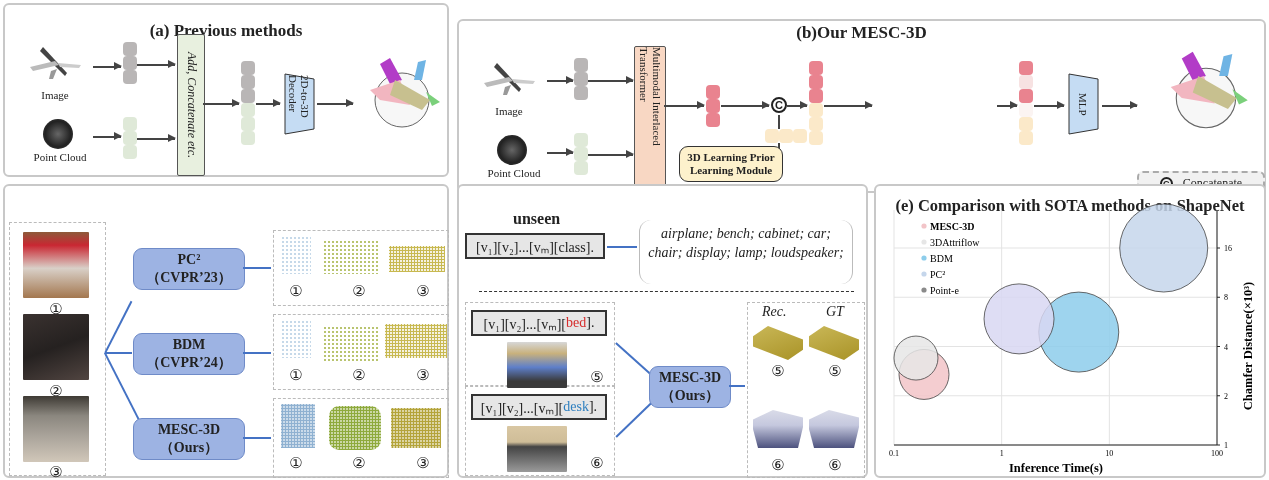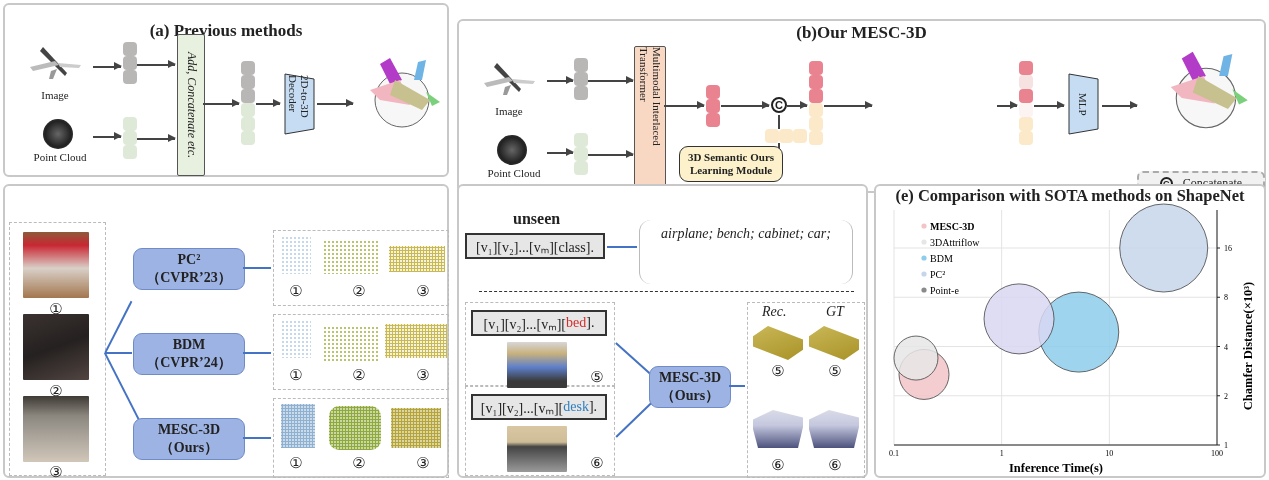--- a/index.html
+++ b/index.html
@@ -103,21 +103,21 @@
   <div class="tok pk" style="left:247px;top:92px;"></div>
   <div class="arrow" style="left:262px;top:84px;width:48px;"></div>
   <div class="abs" style="left:312px;top:76px;width:16px;height:16px;border:2px solid #222;border-radius:50%;box-sizing:border-box;font-size:11px;font-weight:bold;text-align:center;line-height:12px;font-family:'Liberation Sans',sans-serif;">C</div>
   <div class="tok ye" style="left:320px;top:108px;"></div>
   <div class="tok ye" style="left:334px;top:108px;"></div>
   <div class="tok ye" style="left:306px;top:108px;"></div>
   <div class="abs" style="left:319px;top:94px;width:1.5px;height:14px;background:#444;"></div>
   <div class="abs" style="left:319px;top:122px;width:1.5px;height:26px;background:#444;"></div>
   <div class="abs" style="left:320px;top:147px;width:0;height:1.5px;background:#444;"></div>
   <div class="abs" style="left:220px;top:125px;width:104px;height:36px;background:#fdf1cc;border:1.5px solid #333;border-radius:9px;box-sizing:border-box;font-weight:bold;font-size:11px;text-align:center;display:flex;align-items:center;justify-content:center;line-height:13px;">
-    <span>3D Semantic Ours Learning Module</span>
+    <span>3D Learning Prior Learning Module</span>
   </div>
   <div class="arrow" style="left:328px;top:84px;width:20px;"></div>
   <div class="tok pk" style="left:350px;top:40px;"></div>
   <div class="tok pk" style="left:350px;top:54px;"></div>
   <div class="tok pk" style="left:350px;top:68px;"></div>
   <div class="tok ye" style="left:350px;top:82px;"></div>
   <div class="tok ye" style="left:350px;top:96px;"></div>
   <div class="tok ye" style="left:350px;top:110px;"></div>
   <div class="arrow" style="left:365px;top:84px;width:48px;"></div>
   <div class="arrow" style="left:538px;top:84px;width:20px;"></div>
@@ -197,20 +197,21 @@
   <div class="circ" style="left:344px;top:268px;">②</div>
   <div class="circ" style="left:408px;top:268px;">③</div>
 </div>
 
 <div class="panel" style="left:457px;top:184px;width:411px;height:294px;">
   <div class="abs" style="left:54px;top:24px;font-weight:bold;font-size:16px;">unseen</div>
   <div class="prompt" style="left:6px;top:47px;width:140px;height:26px;">[v₁][v₂]...[vₘ][class].</div>
   <div class="bline" style="left:148px;top:60px;width:30px;"></div>
   <div class="abs" style="left:180px;top:34px;width:214px;height:64px;border-left:1.5px solid #bbb;border-right:1.5px solid #bbb;border-radius:12px;font-style:italic;font-size:14px;text-align:center;line-height:19px;padding-top:4px;box-sizing:border-box;">
     <div>airplane; bench; cabinet; car;</div>
+    <div>chair; display; lamp; loudspeaker;</div>
   </div>
   <div class="abs" style="left:20px;top:105px;width:375px;border-top:1.5px dashed #333;"></div>
   <div class="dash" style="left:6px;top:116px;width:150px;height:84px;"></div>
   <div class="dash" style="left:6px;top:200px;width:150px;height:90px;"></div>
   <div class="prompt" style="left:12px;top:124px;width:136px;height:26px;">
     <span>[v₁][v₂]...[vₘ][</span>
       <span style="color:#d62b2b;">bed</span>
       <span>].</span>
   </div>
   <div class="photo" style="left:48px;top:156px;width:60px;height:46px;background:linear-gradient(180deg,#d7d7d7 0,#c8b17d 25%,#5e7fc9 55%,#3a3a3a 85%);"></div>
@@ -236,21 +237,21 @@
   <div class="abs" style="left:350px;top:140px;width:50px;height:34px;background:linear-gradient(160deg,#c9b757 0,#a99327 100%);clip-path:polygon(0 30%,30% 0,100% 40%,100% 70%,70% 100%,0 60%);"></div>
   <div class="circ" style="left:309px;top:176px;">⑤</div>
   <div class="circ" style="left:366px;top:176px;">⑤</div>
   <div class="abs" style="left:294px;top:224px;width:50px;height:38px;background:linear-gradient(180deg,#d9dbe8 0,#c5c8de 40%,#4d527e 100%);clip-path:polygon(0 25%,40% 0,100% 20%,100% 45%,90% 100%,10% 100%,0 50%);"></div>
   <div class="abs" style="left:350px;top:224px;width:50px;height:38px;background:linear-gradient(180deg,#d9dbe8 0,#c5c8de 40%,#4d527e 100%);clip-path:polygon(0 25%,40% 0,100% 20%,100% 45%,90% 100%,10% 100%,0 50%);"></div>
   <div class="circ" style="left:309px;top:270px;">⑥</div>
   <div class="circ" style="left:366px;top:270px;">⑥</div>
 </div>
 
 <div class="panel" style="left:874px;top:184px;width:392px;height:294px;">
-  <div class="ptitle" style="top:0;font-size:16.5px;">(e) Comparison with SOTA methods on ShapeNet</div>
+  <div class="ptitle" style="top:10px;font-size:16.5px;">(e) Comparison with SOTA methods on ShapeNet</div>
   <svg id="chart" class="abs" style="left:0;top:0;" width="392" height="294">
     <g id="grid">
         <line x1="18" y1="24" x2="18" y2="259" stroke="#e3e3e3" stroke-width="1"></line>
         <line x1="125.66666666666666" y1="24" x2="125.66666666666666" y2="259" stroke="#e3e3e3" stroke-width="1"></line>
         <line x1="233.33333333333331" y1="24" x2="233.33333333333331" y2="259" stroke="#e3e3e3" stroke-width="1"></line>
         <line x1="341" y1="24" x2="341" y2="259" stroke="#e3e3e3" stroke-width="1"></line>
         <line x1="18" y1="259" x2="341" y2="259" stroke="#e3e3e3" stroke-width="1"></line>
         <line x1="18" y1="209.75" x2="341" y2="209.75" stroke="#e3e3e3" stroke-width="1"></line>
         <line x1="18" y1="160.5" x2="341" y2="160.5" stroke="#e3e3e3" stroke-width="1"></line>
         <line x1="18" y1="111.25" x2="341" y2="111.25" stroke="#e3e3e3" stroke-width="1"></line>

